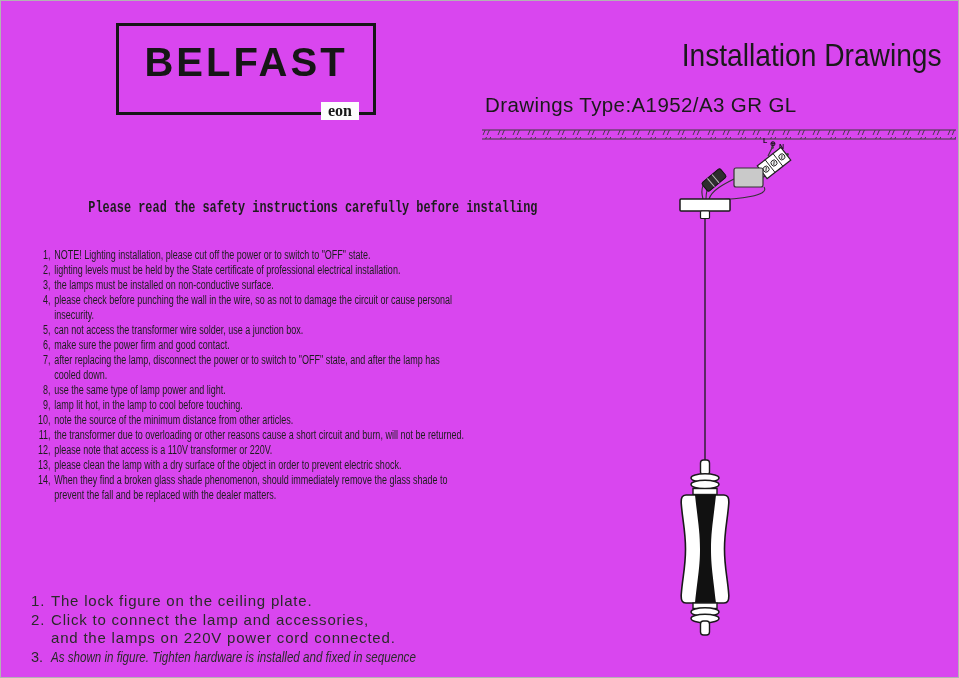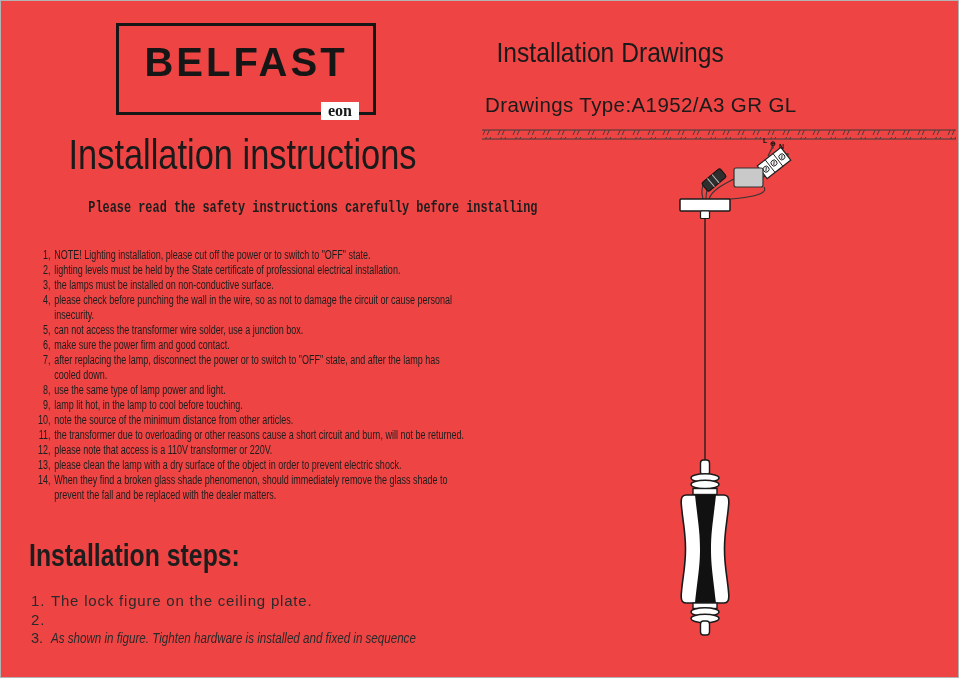--- a/index.html
+++ b/index.html
@@ -1,17 +1,17 @@
 <!DOCTYPE html>
 <html><head>
 <meta charset="utf-8">
 <style>
   html,body{margin:0;padding:0;background:#e8e8e8;}
   .page{
-    position:relative;width:959px;height:678px;background:#ef4444;
+    position:relative;width:959px;height:678px;background:#d946ef;
     border:1px solid #b3b3b3;box-sizing:border-box;overflow:hidden;
     font-family:"Liberation Sans",sans-serif;color:#1d1d1d;
   }
   
   .logo-box{position:absolute;left:115px;top:22px;width:260px;height:92px;
     border:3px solid #161616;box-sizing:border-box;}
   .brand{margin-top:14px;text-align:center;font-size:40px;font-weight:bold;
     letter-spacing:3px;color:#161616;}
   .eon{position:absolute;right:14px;bottom:-8px;background:#fdfdfd;
     padding:0 7px;font-family:"Liberation Serif",serif;font-size:16px;
@@ -34,40 +34,37 @@
   .steps-heading>span{display:inline-block;transform:scaleX(0.8);transform-origin:left;}
   .steps{position:absolute;left:30px;top:591px;font-size:15px;line-height:18.5px;
     letter-spacing:0.8px;color:#2a2a2a;}
   .step{display:flex;}
   .step .num{flex:0 0 20px;}
   .step .line2:empty{display:none;}
   .step.step3{letter-spacing:0;font-size:14.5px;}
   .step.step3 .txt{white-space:nowrap;font-style:italic;}
   .step.step3 .line1{display:inline-block;transform:scaleX(0.8);transform-origin:left;}
   
-  .right-title{position:absolute;left:480px;top:36px;width:478px;text-align:left;
-    font-size:28px;white-space:nowrap;color:#1a1a1a;}
+  .right-title{position:absolute;left:480px;top:36px;width:478px;text-align:right;
+    font-size:32px;white-space:nowrap;color:#1a1a1a;}
   .right-title>span{display:inline-block;transform:scaleX(0.88);}
   .product-type{position:absolute;left:484px;top:92px;font-size:20.5px;
     letter-spacing:0.4px;white-space:nowrap;color:#1a1a1a;}
   .drawing{position:absolute;left:480px;top:125px;}
 </style>
 </head>
 <body>
 
 <div class="page">
 
   <div class="logo-box">
     <div class="brand">BELFAST</div>
     <div class="eon">eon</div>
   </div>
 
-  <div class="main-title">
-    <span>Installation instructions</span>
-  </div>
   <div class="subtitle">
     <span>Please read the safety instructions carefully before installing</span>
   </div>
 
   <div class="safety">
     <div class="safety-item">
         <span class="num">1,</span>
         <span class="txt">NOTE! Lighting installation, please cut off the power or to switch to "OFF" state.</span>
       </div>
     <div class="safety-item">
@@ -117,34 +114,35 @@
     <div class="safety-item">
         <span class="num">13,</span>
         <span class="txt">please clean the lamp with a dry surface of the object in order to prevent electric shock.</span>
       </div>
     <div class="safety-item">
         <span class="num">14,</span>
         <span class="txt">When they find a broken glass shade phenomenon, should immediately remove the glass shade to prevent the fall and be replaced with the dealer matters.</span>
       </div>
   </div>
 
-  <div class="steps-heading">
-    <span>Installation steps:</span>
-  </div>
 
   <div class="steps">
     <div class="step">
       <span class="num">1.</span>
       <span class="txt">
         <div class="line1">The lock figure on the ceiling plate.</div>
 
       </span>
     </div>
     <div class="step">
       <span class="num">2.</span>
+      <span class="txt">
+        <div class="line1">Click to connect the lamp and accessories,</div>
+        <div class="line2">and the lamps on 220V power cord connected.</div>
+      </span>
     </div>
     <div class="step step3">
       <span class="num">3.</span>
       <span class="txt">
         <div class="line1">As shown in figure. Tighten hardware is installed and fixed in sequence</div>
         
       </span>
     </div>
   </div>
 

